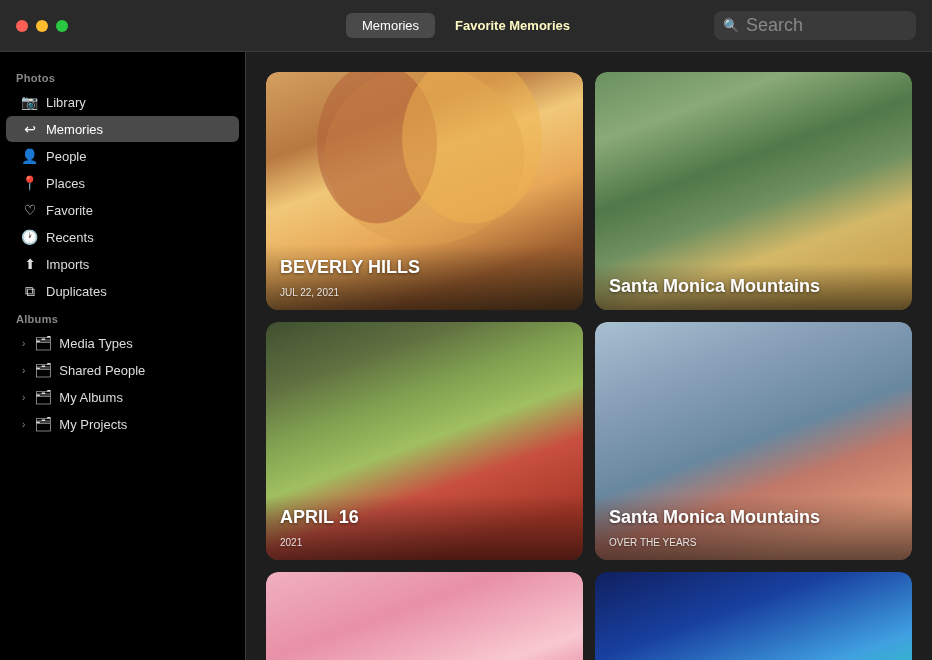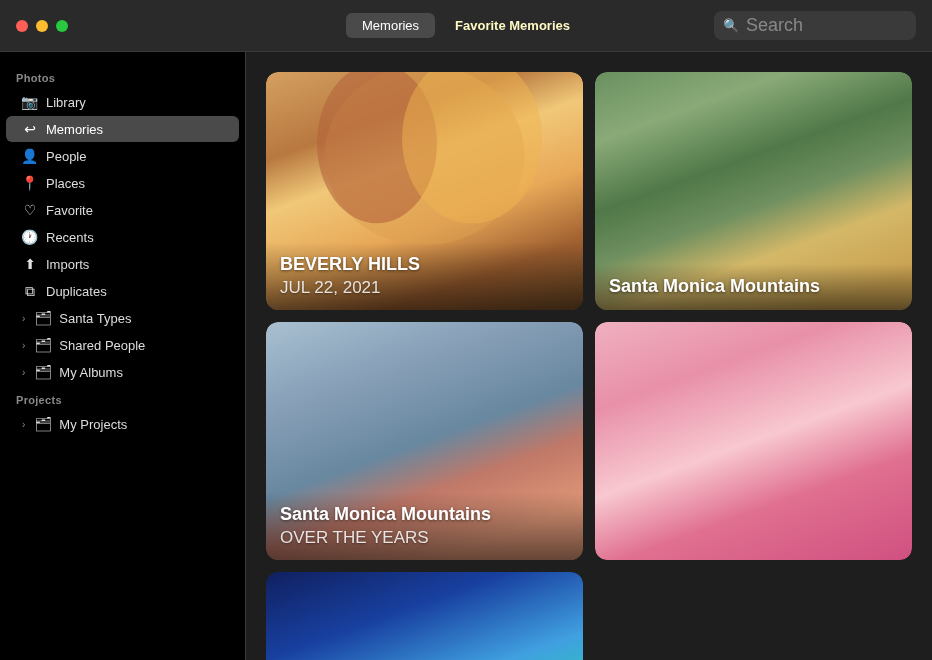--- a/index.html
+++ b/index.html
@@ -180,23 +180,23 @@
     }
     .memory-card-title {
       color: #fff;
       font-size: 18px;
       font-weight: 700;
       line-height: 1.2;
       text-shadow: 0 1px 3px rgba(0,0,0,0.5);
     }
     .memory-card-subtitle {
       color: rgba(255,255,255,0.85);
-      font-size: 17px;
+      font-size: 10px;
       font-weight: 500;
-      margin-top: 2px;
+      margin-top: 8px;
       text-shadow: 0 1px 2px rgba(0,0,0,0.4);
     }
 
     
     .content::-webkit-scrollbar { width: 6px; }
     .content::-webkit-scrollbar-track { background: transparent; }
     .content::-webkit-scrollbar-thumb { background: #555; border-radius: 3px; }
 
     .sidebar::-webkit-scrollbar { width: 4px; }
     .sidebar::-webkit-scrollbar-track { background: transparent; }
@@ -250,36 +250,36 @@
         <span>Recents</span>
       </div>
       <div class="sidebar-item">
         <span class="item-icon">⬆</span>
         <span>Imports</span>
       </div>
       <div class="sidebar-item">
         <span class="item-icon">⧉</span>
         <span>Duplicates</span>
       </div>
+      <div class="sidebar-section-header">Albums</div>
       <div class="sidebar-item">
         <span class="chevron">›</span>
         <span class="item-icon">🗂</span>
-        <span>Santa Types</span>
+        <span>Media Types</span>
       </div>
       <div class="sidebar-item">
         <span class="chevron">›</span>
         <span class="item-icon">🗂</span>
         <span>Shared People</span>
       </div>
       <div class="sidebar-item">
         <span class="chevron">›</span>
         <span class="item-icon">🗂</span>
         <span>My Albums</span>
       </div>
-      <div class="sidebar-section-header">Projects</div>
       <div class="sidebar-item">
         <span class="chevron">›</span>
         <span class="item-icon">🗂</span>
         <span>My Projects</span>
       </div>
     </div>
 
   <div class="content">
     <div class="memory-grid">
     <div class="memory-card">
@@ -294,20 +294,27 @@
             <div class="memory-card-subtitle">JUL 22, 2021</div>
           </div>
         </div>
         <div class="memory-card">
           <div class="memory-card-bg" style="background: linear-gradient(160deg, rgb(106, 144, 96) 0%, rgb(138, 170, 120) 20%, rgb(80, 120, 72) 40%, rgb(112, 144, 96) 55%, rgb(212, 184, 104) 70%, rgb(200, 160, 80) 90%);"></div>
           <div class="memory-card-overlay">
             <div class="memory-card-title">Santa Monica Mountains</div>
           </div>
         </div>
         <div class="memory-card">
+          <div class="memory-card-bg" style="background: linear-gradient(160deg, rgb(64, 80, 48) 0%, rgb(96, 112, 64) 20%, rgb(128, 160, 80) 35%, rgb(160, 192, 96) 50%, rgb(200, 80, 64) 65%, rgb(168, 56, 40) 85%);"></div>
+          <div class="memory-card-overlay">
+            <div class="memory-card-title">APRIL 16</div>
+            <div class="memory-card-subtitle">2021</div>
+          </div>
+        </div>
+        <div class="memory-card">
           <div class="memory-card-bg" style="background: linear-gradient(160deg, rgb(168, 192, 208) 0%, rgb(136, 160, 184) 25%, rgb(104, 136, 160) 50%, rgb(192, 120, 104) 65%, rgb(224, 152, 120) 85%);"></div>
           <div class="memory-card-overlay">
             <div class="memory-card-title">Santa Monica Mountains</div>
             <div class="memory-card-subtitle">OVER THE YEARS</div>
           </div>
         </div>
         <div class="memory-card">
           <div class="memory-card-bg" style="background: linear-gradient(160deg, rgb(240, 176, 192) 0%, rgb(232, 144, 168) 25%, rgb(248, 200, 208) 50%, rgb(224, 112, 144) 70%, rgb(208, 80, 128) 100%);"></div>
         </div>
         <div class="memory-card">

